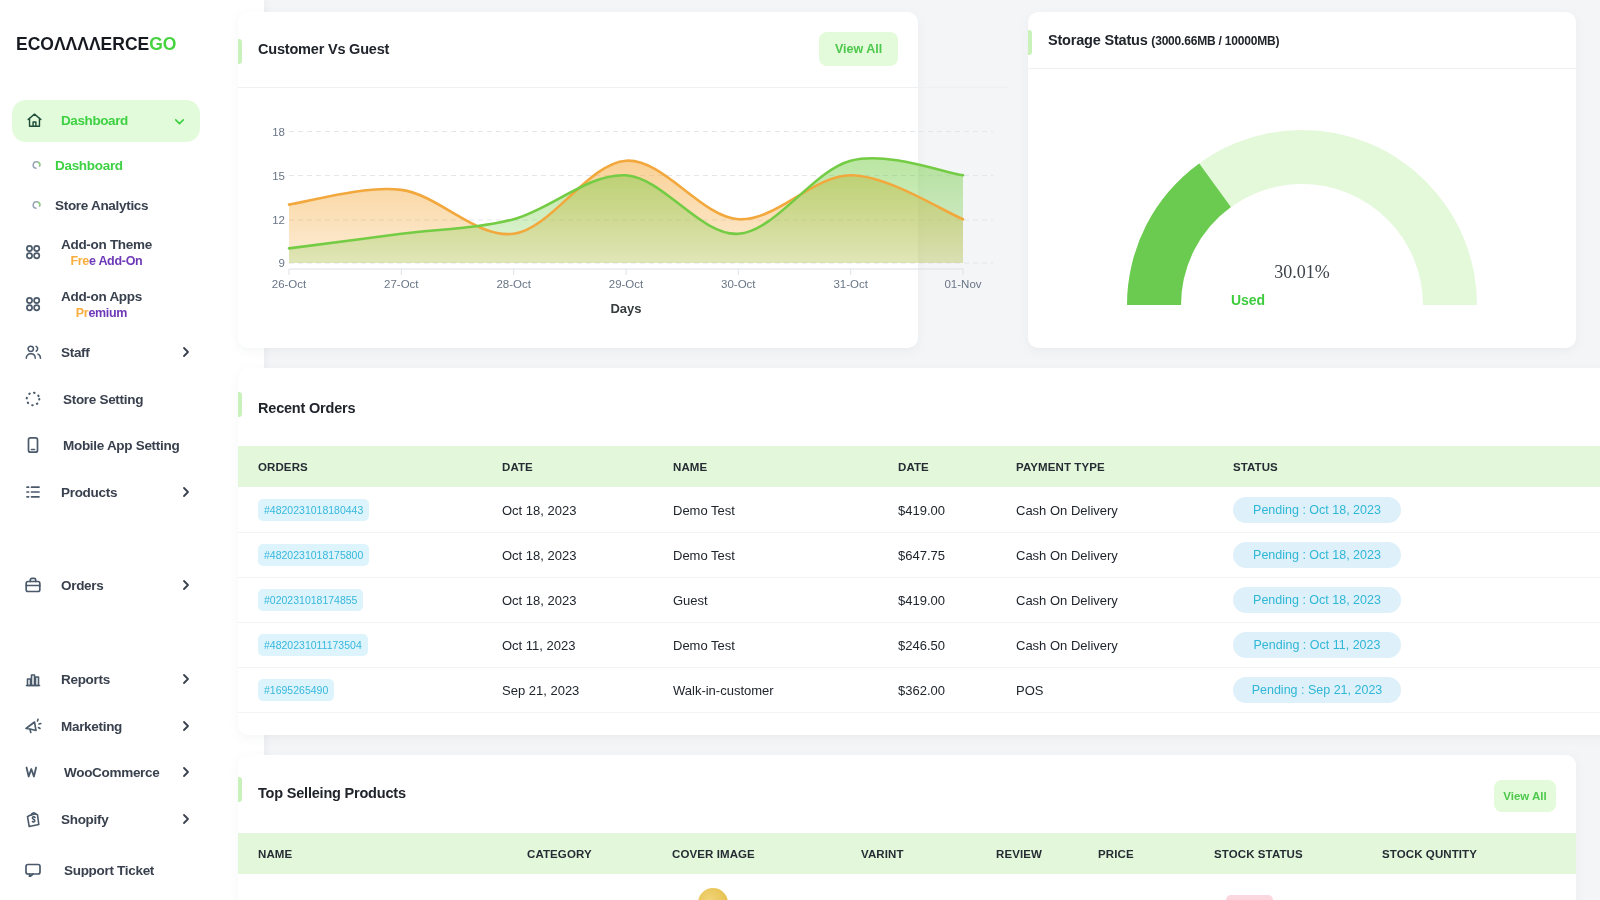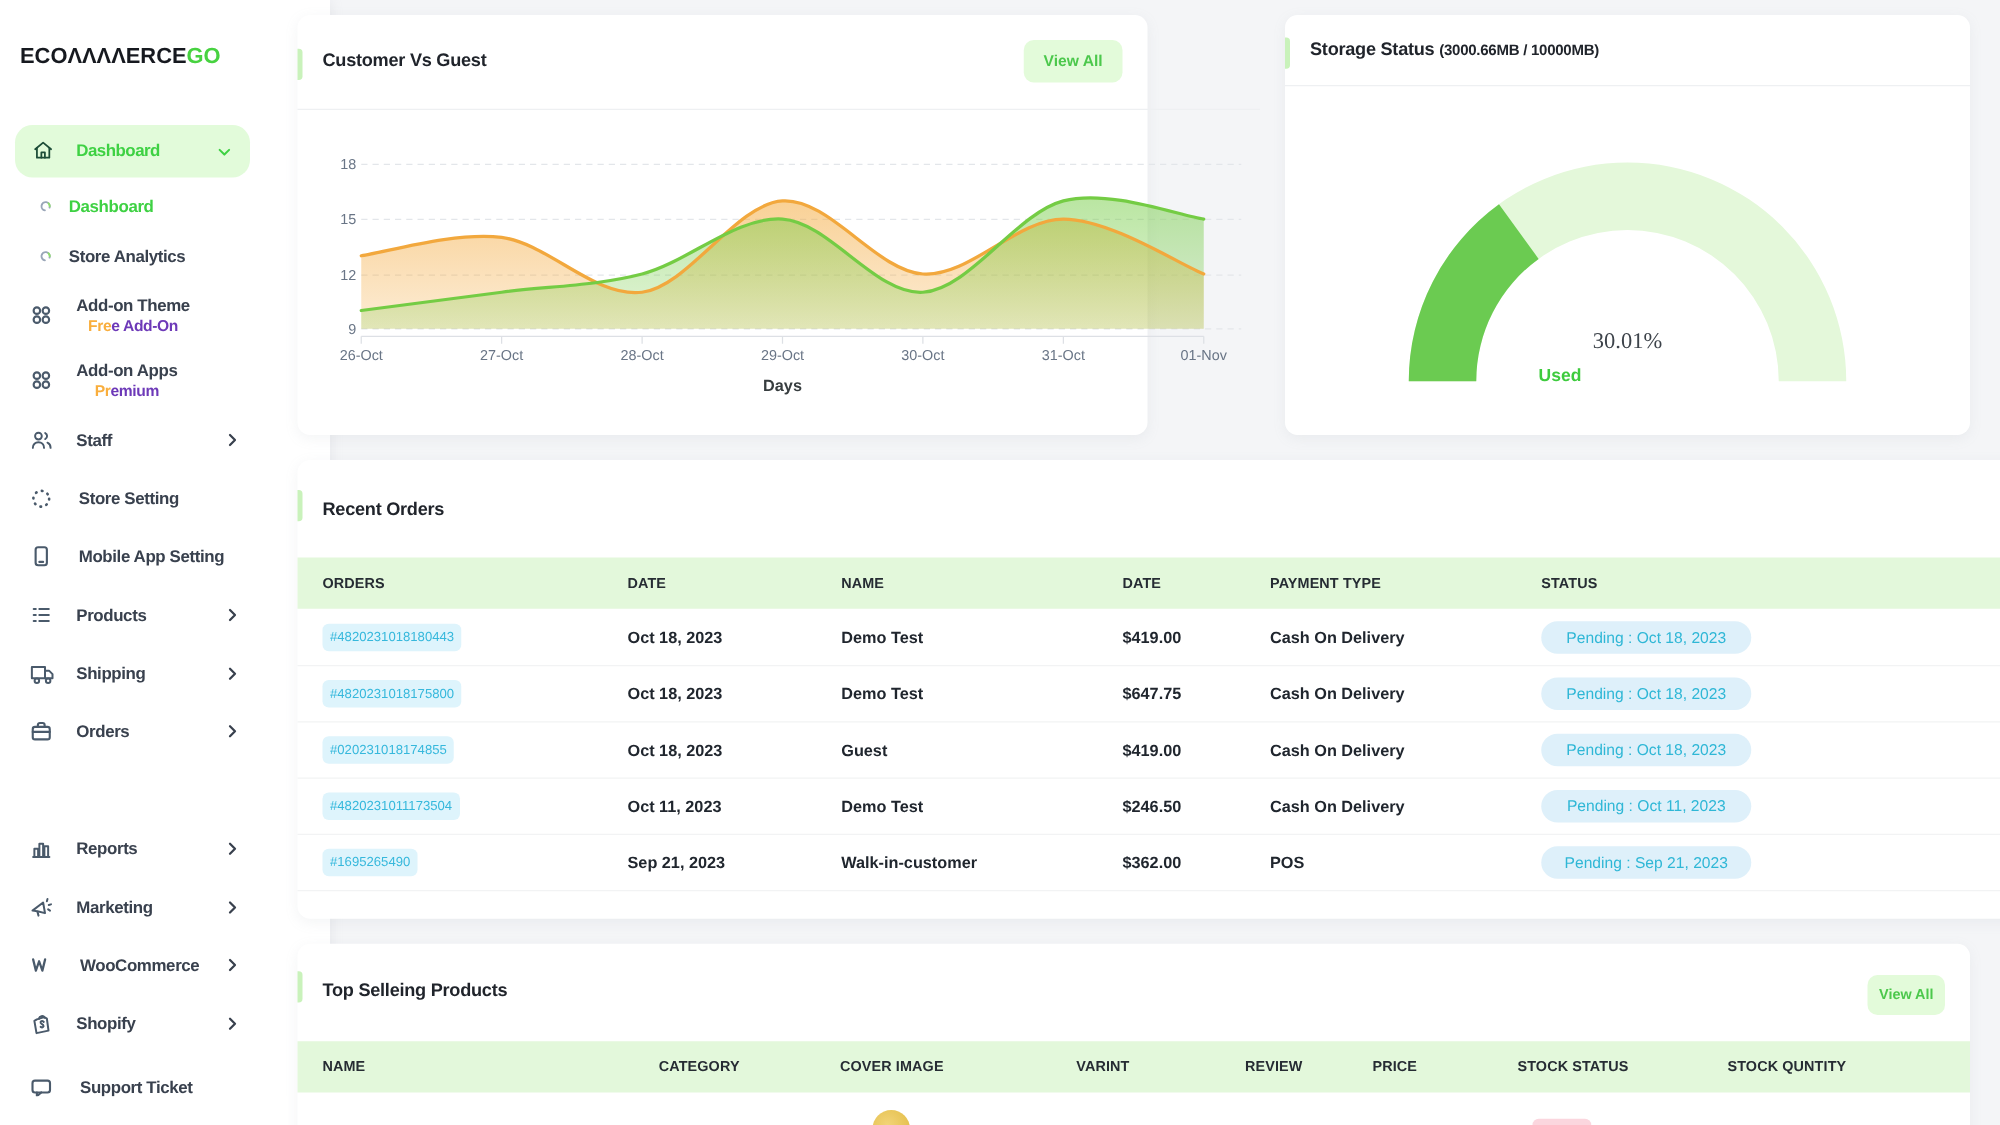--- a/index.html
+++ b/index.html
@@ -28,21 +28,21 @@
 #card2 .hline { position:absolute; left:0; top:56px; width:548px; height:1px; background:#eef0f2; }
 .gtxt1 { position:absolute; left:0; width:548px; top:250px; text-align:center; font-size:18px; color:#3d434a;font-family:Liberation Serif, serif; }
 .gtxt2 { position:absolute; left:0; width:440px; top:280px; text-align:center; font-size:14px; font-weight:bold; color:#3ecb3e; }
 #card3 { left:238px; top:368px; width:1542px; height:367px; }
 #card3 .ctitle { top:32px; font-size:14.5px; }
 #card3 .btn, #card4 .btn { right:20px; top:25px; width:62px; height:32px; line-height:32px; font-size:11.5px; }
 .tband { position:absolute; left:0; right:0; height:41px; background:#e3f8db; }
 .th { position:absolute; top:50%; transform:translateY(-50%); font-size:11.5px; font-weight:bold; color:#262c33; letter-spacing:.1px; }
 .trow { position:absolute; left:0; right:0; height:45px; border-bottom:1px solid #f2f3f4; }
 .badge { position:absolute; top:50%; transform:translateY(-50%); height:22px; line-height:22px; background:#def4fc; color:#36b8dc; font-size:10.5px; border-radius:5px; padding:0 6px; }
-.cell { position:absolute; top:50%; transform:translateY(-50%); font-size:13px; font-weight:bold; color:#20262e; }
+.cell { position:absolute; top:50%; transform:translateY(-50%); font-size:13px; font-weight:normal; color:#20262e; }
 .pill { position:absolute; top:50%; transform:translateY(-50%); width:168px; height:26px; line-height:26px; text-align:center; background:#def0fa; color:#2fb7d6; font-size:12.5px; border-radius:14px; }
 #card4 { left:238px; top:755px; width:1338px; height:200px; }
 #card4 .ctitle { top:30px; font-size:14.5px; }
 .axlbl { font-size:11.5px; fill:#697586; }
 </style>
 </head>
 <body>
 <div class="sidebar">
   <div class="logo">ECOΛΛΛΛERCE<b>GO</b></div>
   <div class="active-pill">
@@ -111,32 +111,20 @@
         <rect x="4.5" y="1.8" width="9" height="14.4" rx="2"></rect>
         <path d="M7.5,13.5 h3"></path>
       </svg>
       <span class="lb" style="left:63px">Mobile App Setting</span>
     </div>
   <div class="mi" style="top:477px">
       <svg class="ic" viewBox="0 0 18 18" fill="none" stroke="currentColor" stroke-width="1.7" stroke-linecap="round">
         <path d="M3,4.2 h1.6 M3,9 h1.6 M3,13.8 h1.6 M7.5,4.2 H15 M7.5,9 H15 M7.5,13.8 H15"></path>
       </svg>
       <span class="lb">Products</span>
-      <svg class="ch" viewBox="0 0 12 12" fill="none" stroke="currentColor" stroke-width="1.8" stroke-linecap="round" stroke-linejoin="round">
-        <path d="M4,2 l4,4 -4,4"></path>
-      </svg>
-    </div>
-  <div class="mi" style="top:524px">
-      <svg class="ic" style="width:20px;height:20px" viewBox="0 0 20 20" fill="none" stroke="currentColor" stroke-width="1.6" stroke-linecap="round" stroke-linejoin="round">
-        <path d="M1.5,4.5 h10.5 v9 H1.5 z"></path>
-        <path d="M12,7.5 h3.2 l2.8,2.8 v3.2 h-6"></path>
-        <circle cx="5.5" cy="15.5" r="1.8"></circle>
-        <circle cx="14.5" cy="15.5" r="1.8"></circle>
-      </svg>
-      <span class="lb">Shipping</span>
       <svg class="ch" viewBox="0 0 12 12" fill="none" stroke="currentColor" stroke-width="1.8" stroke-linecap="round" stroke-linejoin="round">
         <path d="M4,2 l4,4 -4,4"></path>
       </svg>
     </div>
   <div class="mi" style="top:570px">
       <svg class="ic" viewBox="0 0 18 18" fill="none" stroke="currentColor" stroke-width="1.7" stroke-linecap="round" stroke-linejoin="round">
         <rect x="2.2" y="5.5" width="13.6" height="10" rx="1.8"></rect>
         <path d="M6.3,5.5 V4 a1.6,1.6 0 0 1 1.6-1.6 h2.2 a1.6,1.6 0 0 1 1.6,1.6 v1.5"></path>
         <path d="M2.2,9.5 h13.6"></path>
       </svg>

